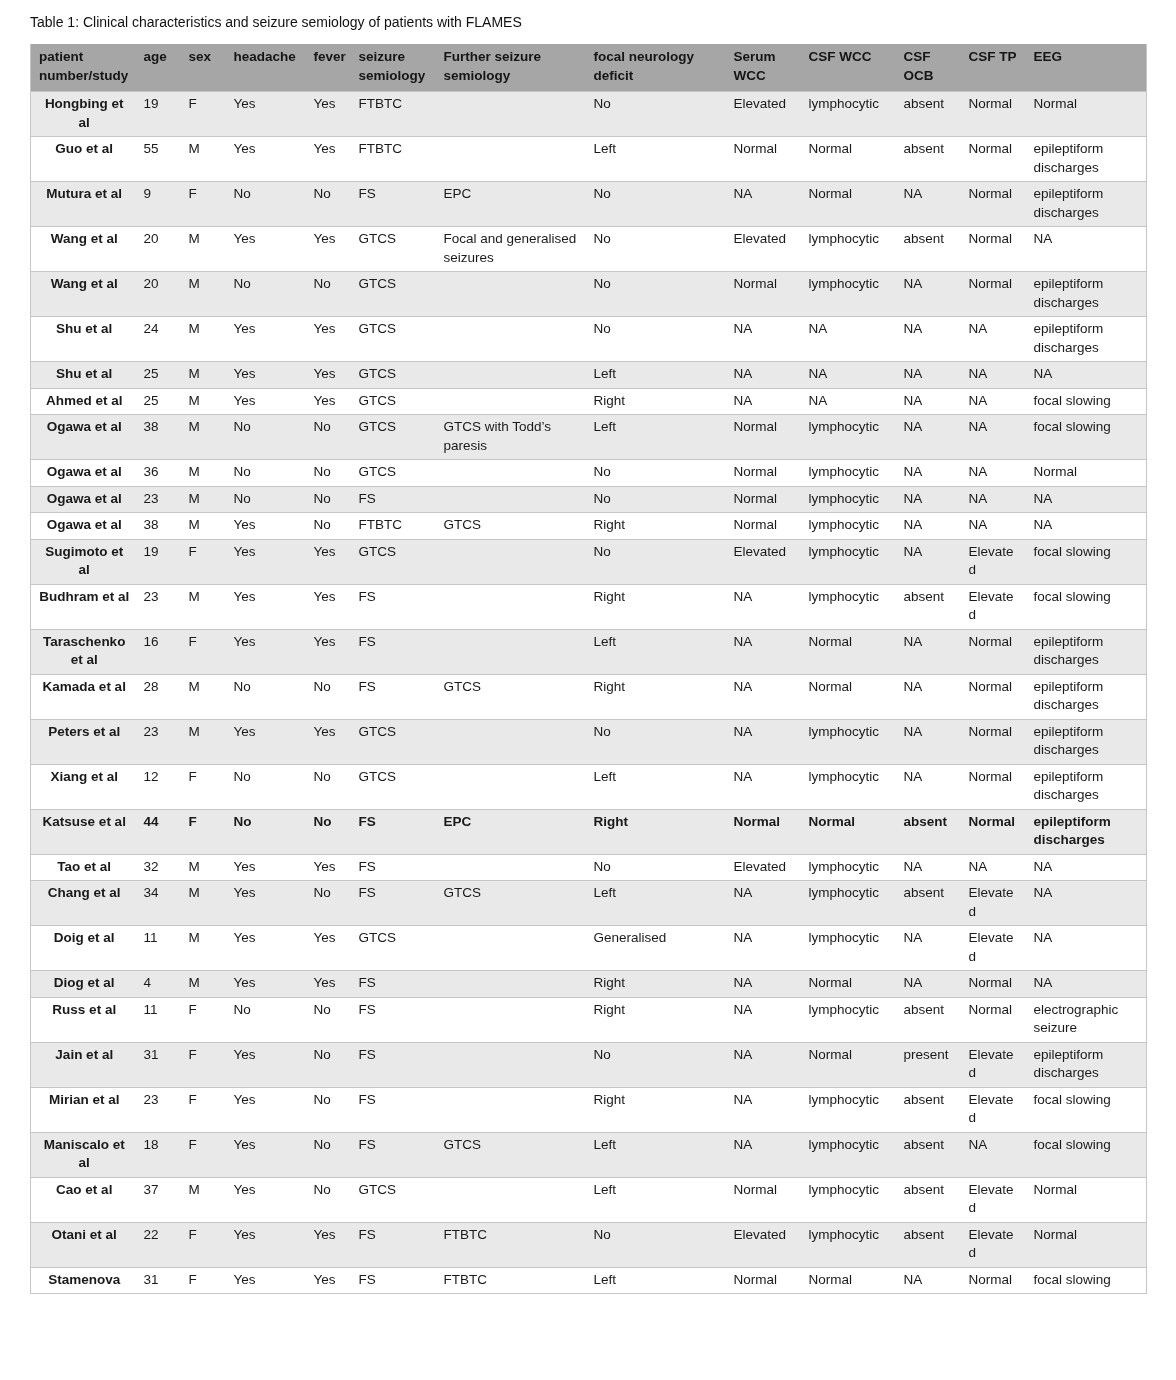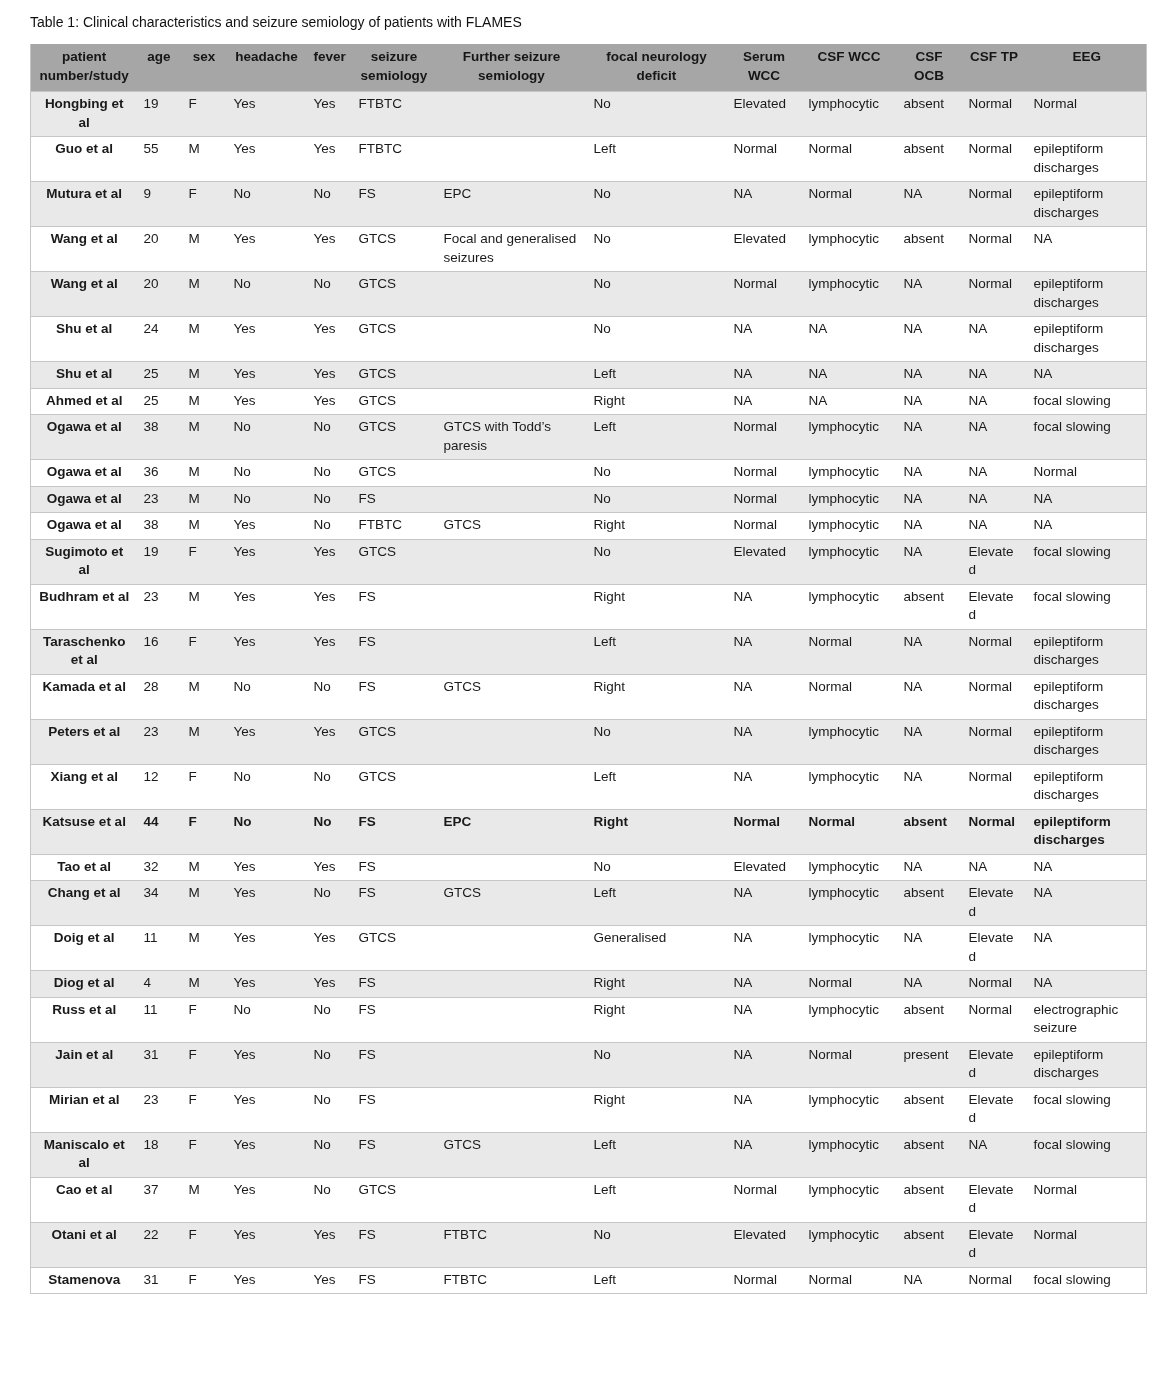--- a/index.html
+++ b/index.html
@@ -27,21 +27,21 @@
     font-size: 13.5px;
     line-height: 18.5px;
     border-left: 1px solid #c6c6c6;
     border-right: 1px solid #c6c6c6;
     border-bottom: 1px solid #c6c6c6;
   }
   table.data-table thead th {
     background: #a6a6a6;
     color: #161616;
     font-weight: 700;
-    text-align: center;
+    text-align: left;
     vertical-align: top;
     padding: 4px 6px 6px 8px;
     border-bottom: 1px solid #c6c6c6;
   }
   table.data-table td {
     vertical-align: top;
     padding: 3px 6px 4px 8px;
     border-bottom: 1px solid #c6c6c6;
     background: #ffffff;
     word-wrap: break-word;

